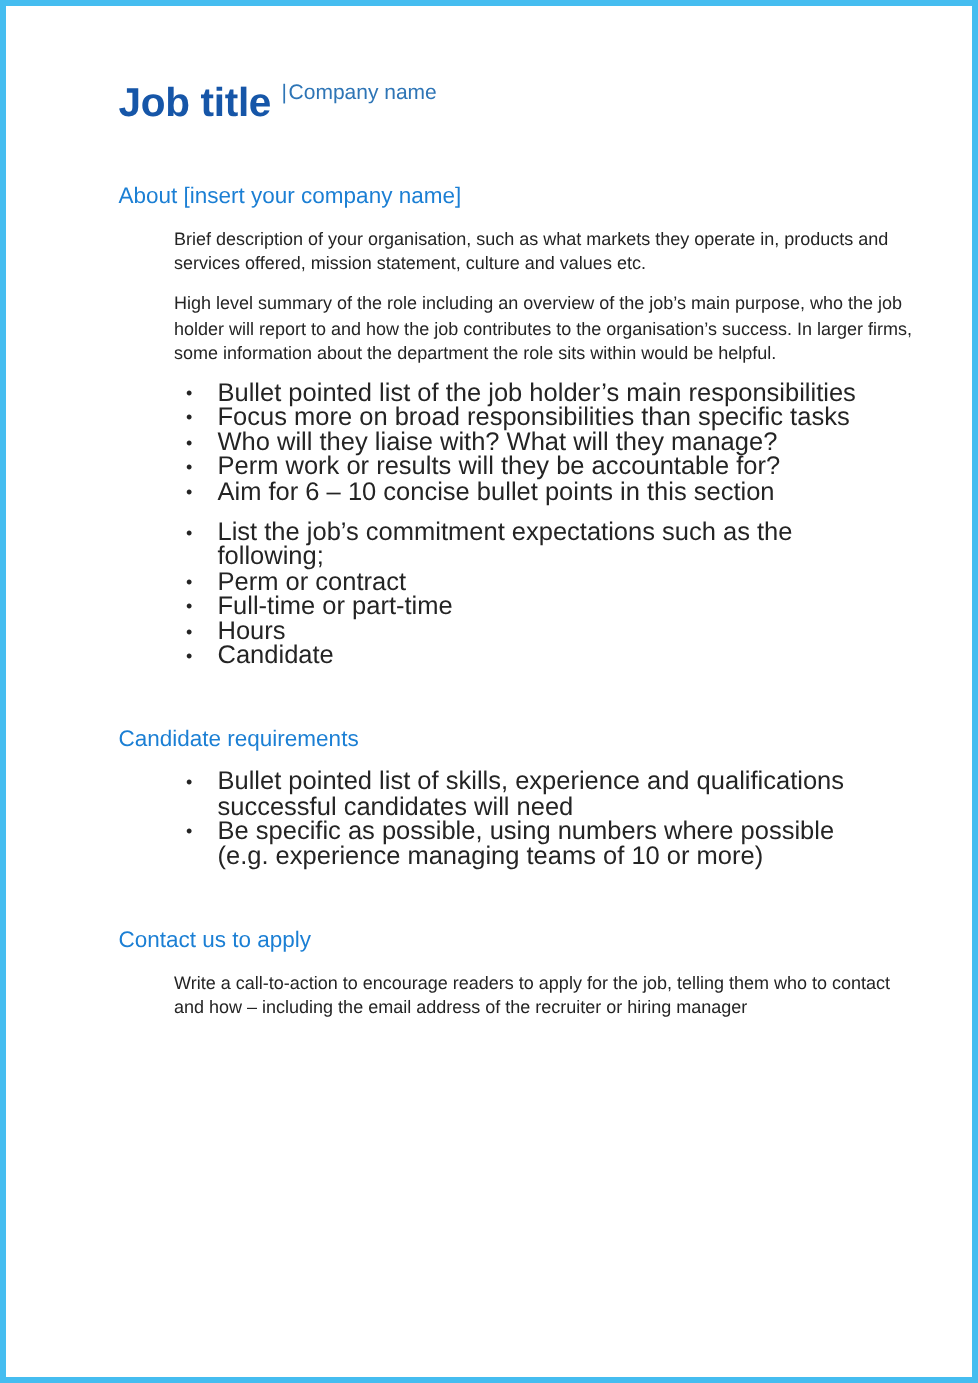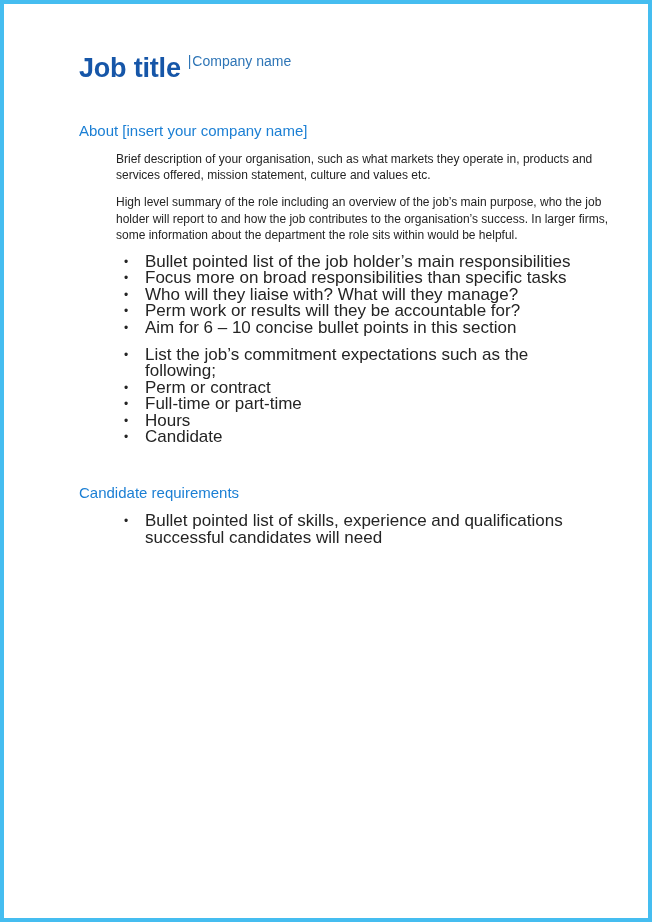--- a/index.html
+++ b/index.html
@@ -118,17 +118,22 @@
       <li>Full-time or part-time</li>
       <li>Hours</li>
       <li>Candidate</li>
     </ul>
   </section>
 
   <section class="doc-section">
     <h2>Candidate requirements</h2>
     <ul>
       <li>Bullet pointed list of skills, experience and qualifications successful candidates will need</li>
+      <li>Be specific as possible, using numbers where possible (e.g. experience managing teams of 10 or more)</li>
     </ul>
   </section>
 
+  <section class="doc-section">
+    <h2>Contact us to apply</h2>
+    <p>Write a call-to-action to encourage readers to apply for the job, telling them who to contact and how – including the email address of the recruiter or hiring manager</p>
+  </section>
 
 </div>
 
 </body></html>

